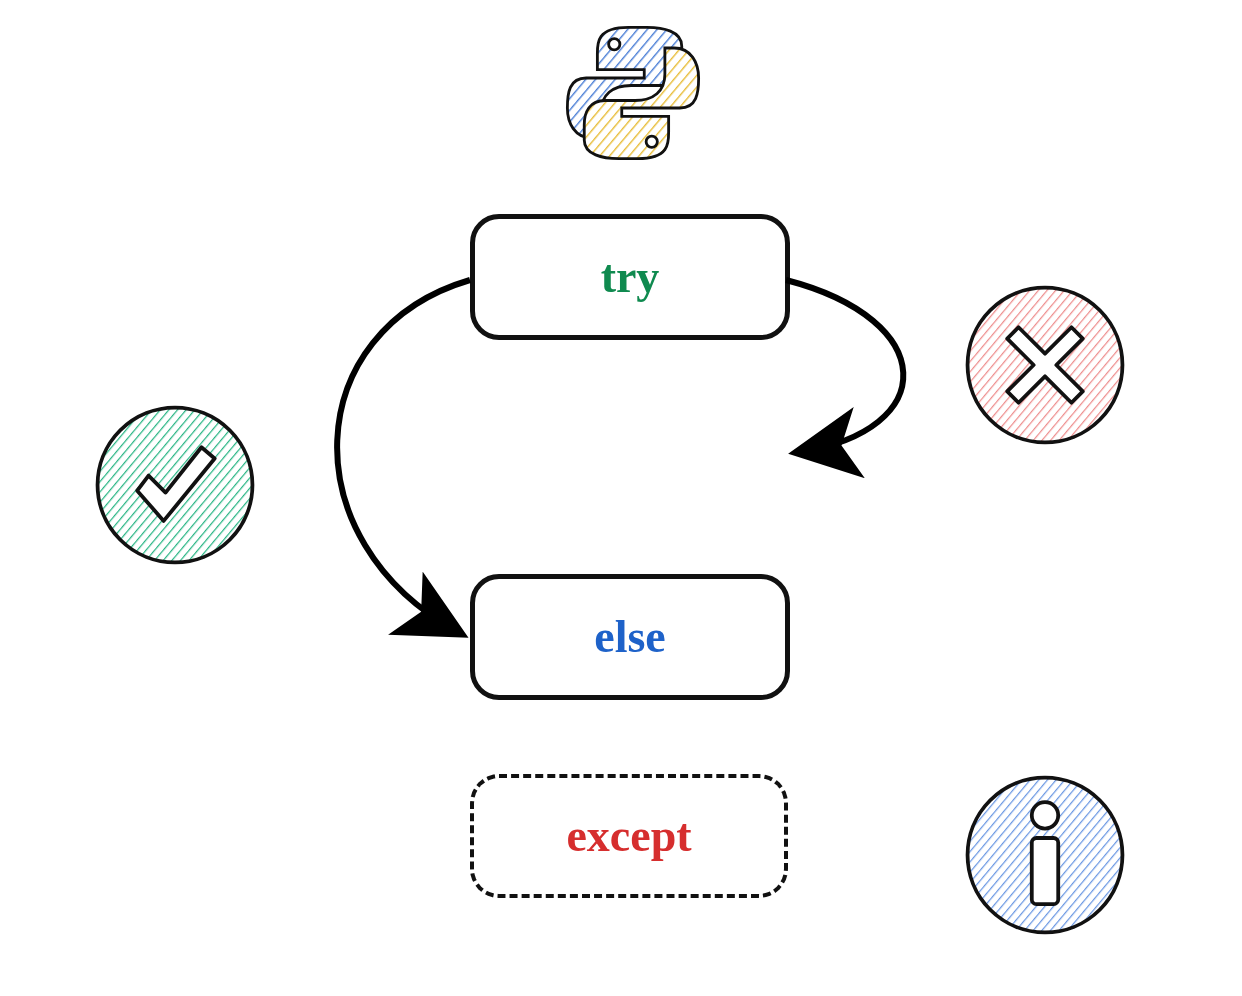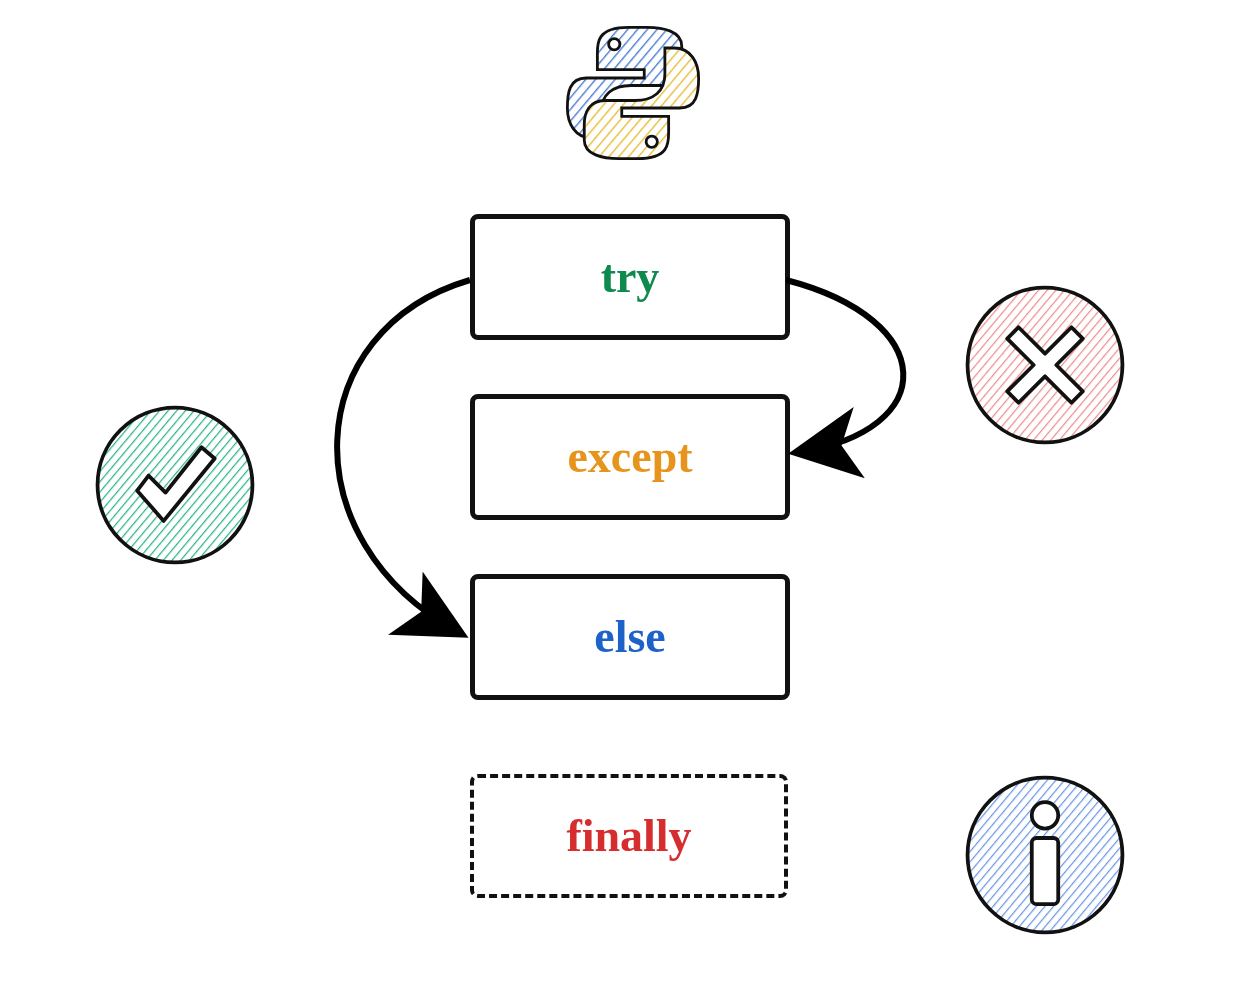--- a/index.html
+++ b/index.html
@@ -1,17 +1,17 @@
 <!DOCTYPE html>
 <html><head>
 <meta charset="utf-8">
 <style>
   html,body{margin:0;padding:0;width:1242px;height:996px;background:#fff;font-family:"Comic Sans MS","Segoe Script","Brush Script MT",cursive;}
   .stage{position:relative;width:1242px;height:996px;}
-  .block{position:absolute;width:310px;height:116px;border:5px solid #111;border-radius:8px;background:#fff;display:flex;align-items:center;justify-content:center;font-size:46px;font-weight:600;}
+  .block{position:absolute;width:310px;height:116px;border:5px solid #111;border-radius:29px;background:#fff;display:flex;align-items:center;justify-content:center;font-size:46px;font-weight:600;}
   .dashed{border-style:dashed;border-width:4px;}
   .lbl{line-height:1;}
   svg.overlay{position:absolute;left:0;top:0;width:1242px;height:996px;pointer-events:none;}
   .badge{position:absolute;border-radius:50%;display:flex;align-items:center;justify-content:center;}
   .badge svg{display:block}
 </style>
 </head>
 <body>
 
 <div class="stage">
@@ -34,30 +34,27 @@
 
       <path d="M85 150 C120 150 118 132 118 120 L118 105 L68 105 L68 96 L130 96 C148 96 150 80 150 64 C150 48 142 32 124 32 L114 32 L114 60 C114 78 102 88 82 88 L50 88 C34 88 28 100 28 114 L28 130 C28 146 48 150 65 150 Z" fill="url(#hYel)" stroke="#111" stroke-width="3"></path>
       <circle cx="100" cy="132" r="6" fill="#fff" stroke="#111" stroke-width="3"></circle>
     </svg>
   </div>
 
   <div class="block" style="left:470px;top:214px;">
     <span class="lbl" style="color: rgb(15, 138, 79);">try</span>
   </div>
 
-  <div class="block" style="left:470px;top:394px;">
-    <span class="lbl" style="color: rgb(231, 148, 29);">except</span>
-  </div>
 
   <div class="block" style="left:470px;top:574px;justify-content:center;">
     <span class="lbl" style="color: rgb(30, 98, 201);">else</span>
   </div>
 
   <div class="block dashed" style="left:470px;top:774px;">
-    <span class="lbl" style="color: rgb(214, 46, 46);">finally</span>
+    <span class="lbl" style="color: rgb(214, 46, 46);">except</span>
   </div>
 
   <svg class="overlay">
     <defs>
       <marker id="arrowhead" markerWidth="16" markerHeight="16" refX="10" refY="6" orient="auto">
         <path d="M0,0 L12,6 L0,12 L3,6 Z" fill="#000"></path>
       </marker>
     </defs>
 
     <path d="M470,280 C300,330 290,540 458,632" fill="none" stroke="#000" stroke-width="6" marker-end="url(#arrowhead)"></path>

